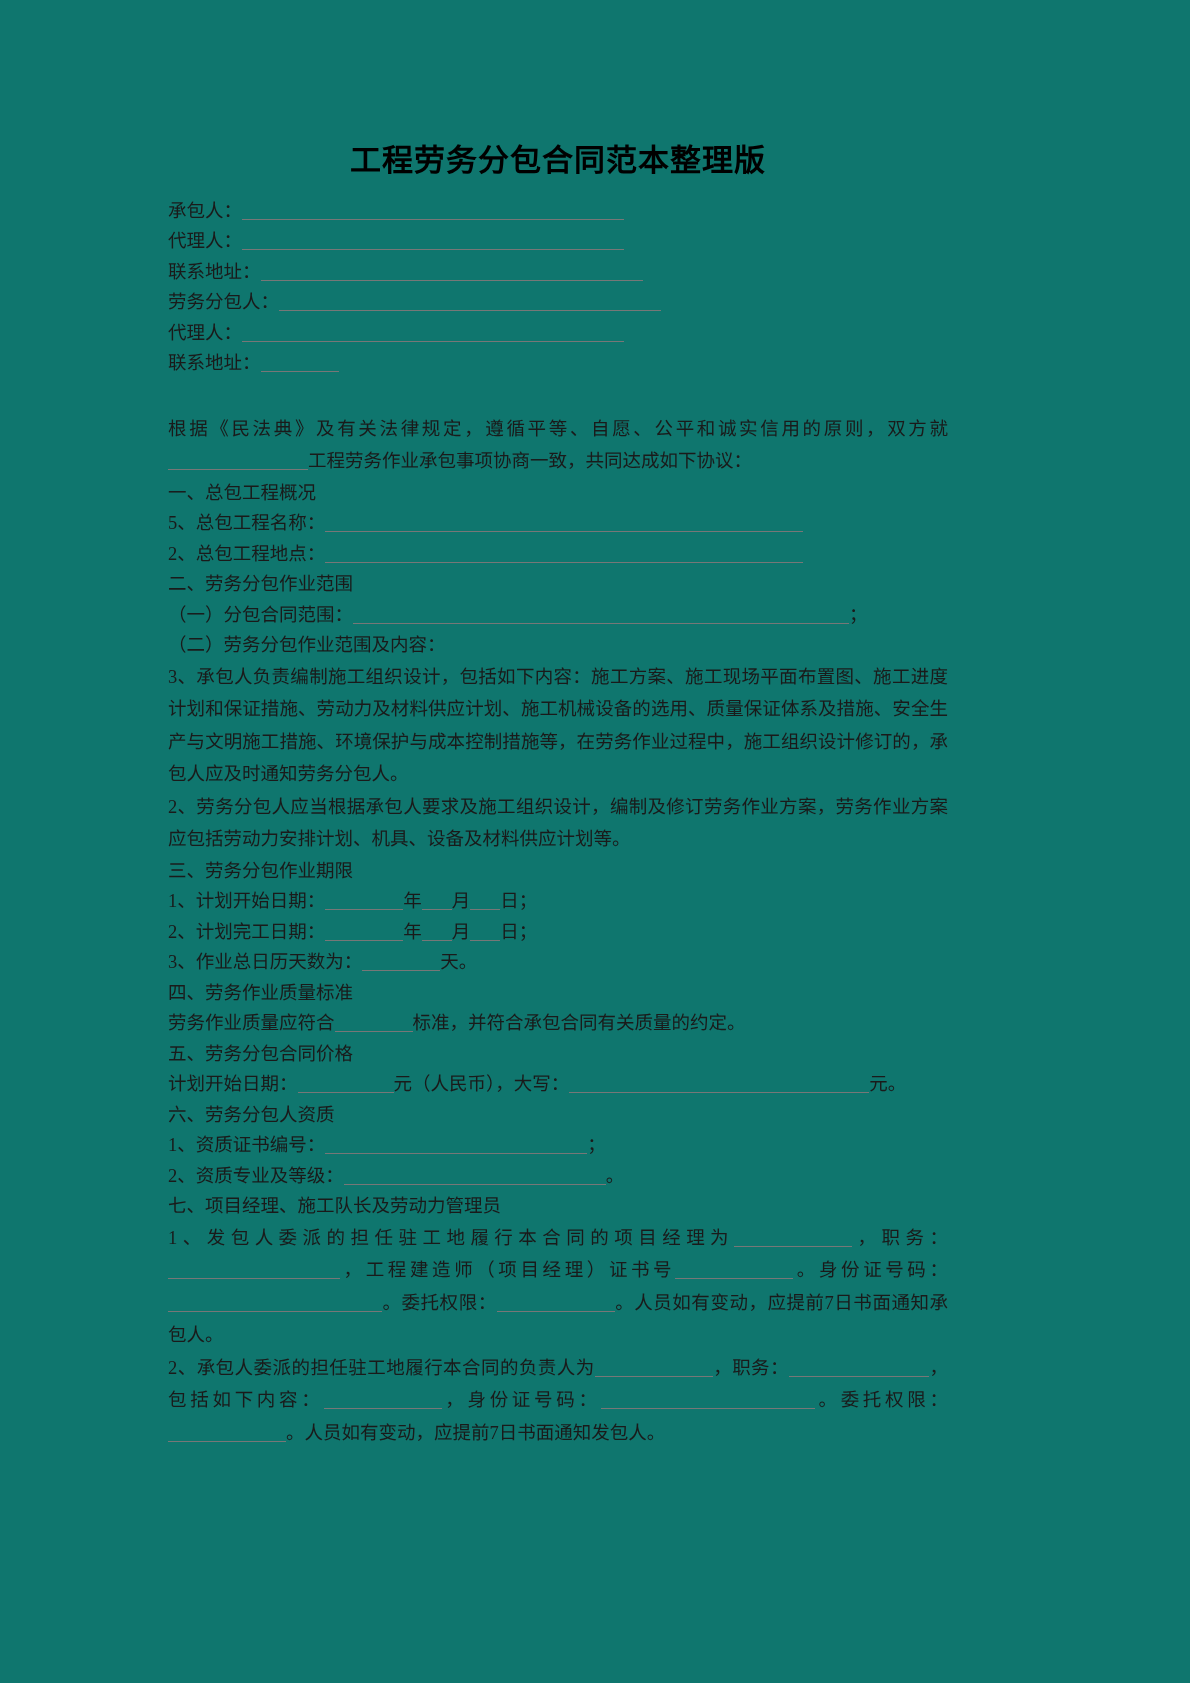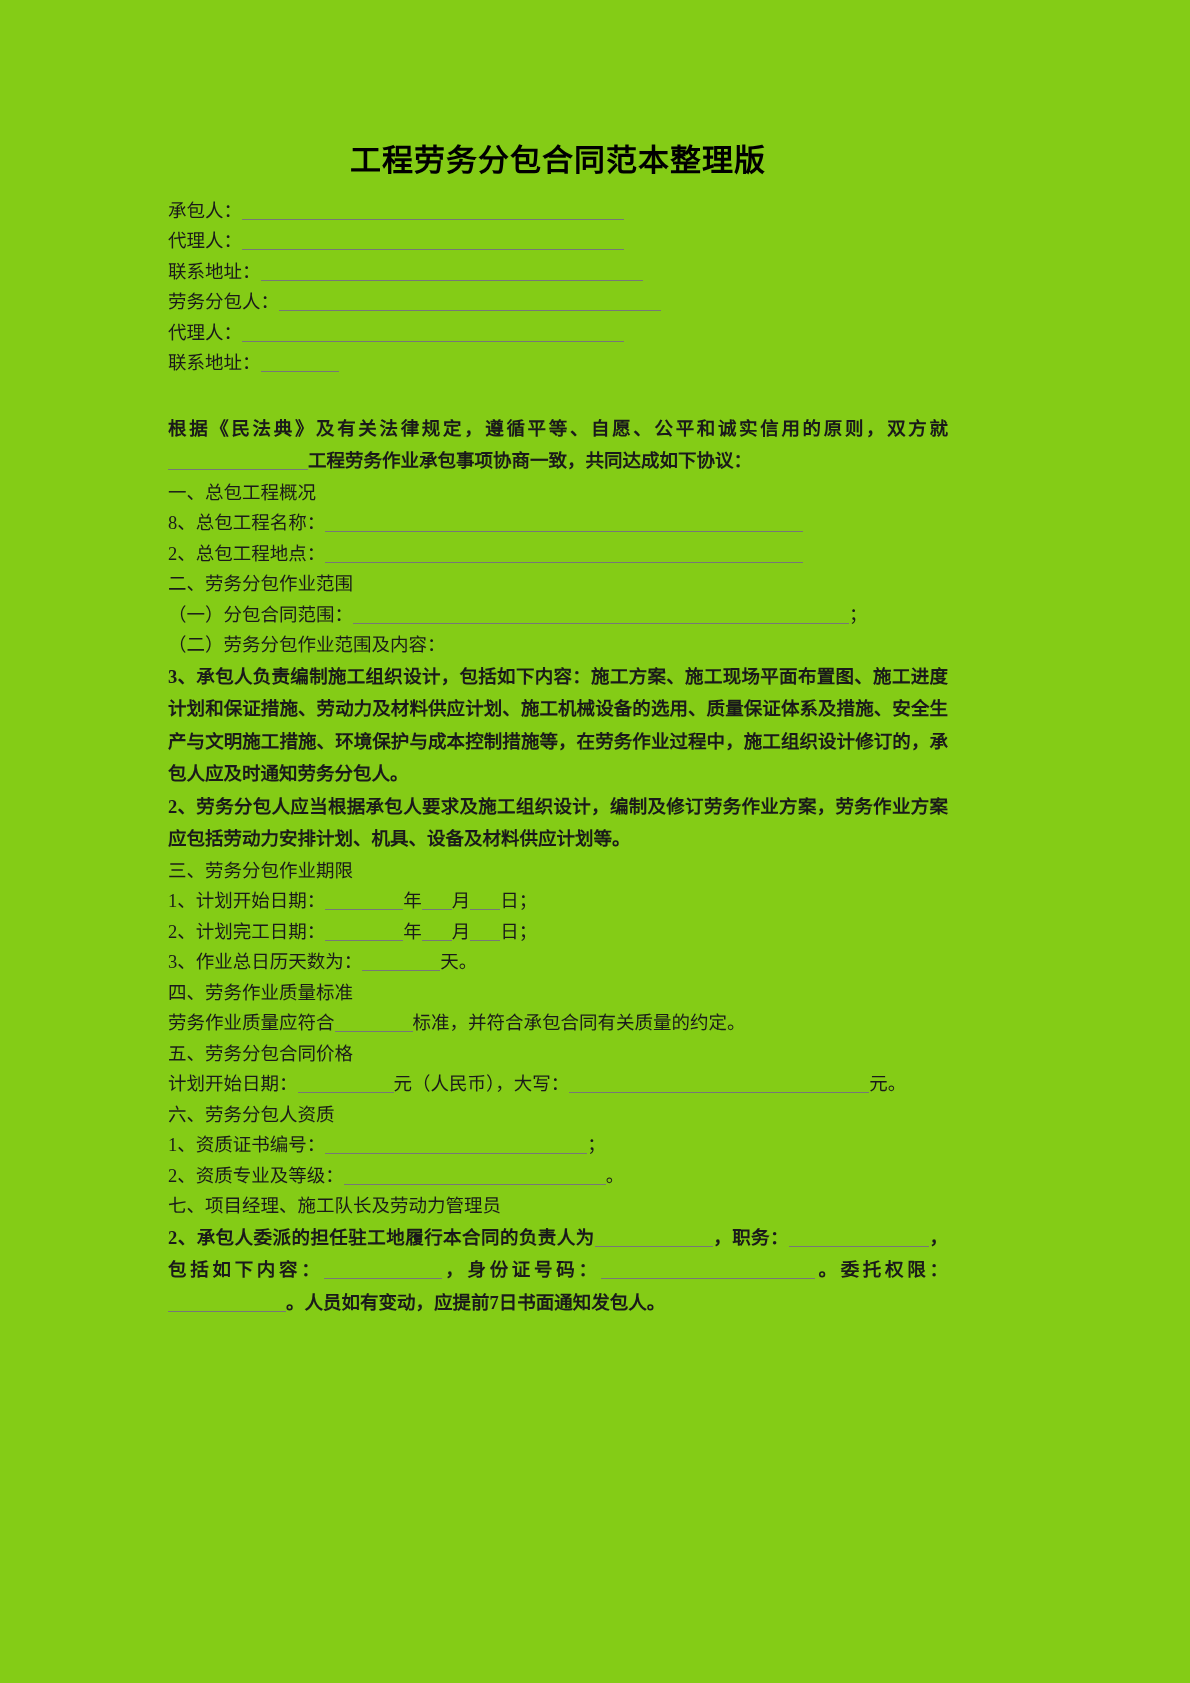--- a/index.html
+++ b/index.html
@@ -10,21 +10,21 @@
   }
   body {
     font-family: "Liberation Serif", "DejaVu Serif", serif;
     color: #1a1a1a;
   }
   .page {
     position: relative;
     width: 1190px;
     height: 1683px;
     margin: 0 auto;
-    background: #84cc16;
+    background: #0f766e;
     box-sizing: border-box;
     overflow: hidden;
   }
   .content {
     position: absolute;
     left: 168px;
     top: 140px;
     width: 780px;
   }
   .doc-title {
@@ -44,21 +44,20 @@
     font-size: 18.5px;
     line-height: 30.5px;
     margin: 0;
     color: #1a1a1a;
     text-align: justify;
     text-justify: inter-ideograph;
     word-break: break-all;
   }
   .line.p {
     line-height: 32.5px;
-    font-weight: bold;
   }
   .gap {
     height: 30px;
   }
   .blank {
     display: inline-block;
     border-bottom: 1px solid #777;
     height: 0.95em;
     vertical-align: -0.16em;
   }
@@ -91,21 +90,21 @@
       <p class="line"><span>劳务分包人：</span><span class="blank b-5xl"></span></p>
       <p class="line"><span>代理人：</span><span class="blank b-5xl"></span></p>
       <p class="line"><span>联系地址：</span><span class="blank b-sm"></span></p>
     </div>
 
     <div class="gap"></div>
 
     <p class="line p"><span>根据《民法典》及有关法律规定，遵循平等、自愿、公平和诚实信用的原则，双方就</span><span class="blank b-m2"></span><span>工程劳务作业承包事项协商一致，共同达成如下协议：</span></p>
 
     <p class="line">一、总包工程概况</p>
-    <p class="line"><span>8、总包工程名称：</span><span class="blank b-w3"></span></p>
+    <p class="line"><span>5、总包工程名称：</span><span class="blank b-w3"></span></p>
     <p class="line"><span>2、总包工程地点：</span><span class="blank b-w3"></span></p>
 
     <p class="line">二、劳务分包作业范围</p>
     <p class="line"><span>（一）分包合同范围：</span><span class="blank b-w4"></span><span>；</span></p>
     <p class="line"><span>（二）劳务分包作业范围及内容：</span></p>
     <p class="line p">3、承包人负责编制施工组织设计，包括如下内容：施工方案、施工现场平面布置图、施工进度计划和保证措施、劳动力及材料供应计划、施工机械设备的选用、质量保证体系及措施、安全生产与文明施工措施、环境保护与成本控制措施等，在劳务作业过程中，施工组织设计修订的，承包人应及时通知劳务分包人。</p>
     <p class="line p">2、劳务分包人应当根据承包人要求及施工组织设计，编制及修订劳务作业方案，劳务作业方案应包括劳动力安排计划、机具、设备及材料供应计划等。</p>
 
     <p class="line">三、劳务分包作业期限</p>
     <p class="line"><span>1、计划开始日期：</span><span class="blank b-sm"></span><span>年</span><span class="blank b-tiny"></span><span>月</span><span class="blank b-tiny"></span><span>日；</span></p>
@@ -117,17 +116,18 @@
 
     <p class="line">五、劳务分包合同价格</p>
     <p class="line"><span>计划开始日期：</span><span class="blank b-s2"></span><span>元（人民币），大写：</span><span class="blank b-3xl"></span><span>元。</span></p>
 
     <p class="line">六、劳务分包人资质</p>
     <p class="line"><span>1、资质证书编号：</span><span class="blank b-2xl"></span><span>；</span></p>
     <p class="line"><span>2、资质专业及等级：</span><span class="blank b-2xl"></span><span>。</span></p>
 
     <p class="line">七、项目经理、施工队长及劳动力管理员</p>
 
+    <p class="line p"><span>1、发包人委派的担任驻工地履行本合同的项目经理为</span><span class="blank b-md"></span><span>，职务：</span><span class="blank b-lg"></span><span>，工程建造师（项目经理）证书号</span><span class="blank b-md"></span><span>。身份证号码：</span><span class="blank b-xl"></span><span>。委托权限：</span><span class="blank b-md"></span><span>。人员如有变动，应提前7日书面通知承包人。</span></p>
 
     <p class="line p"><span>2、承包人委派的担任驻工地履行本合同的负责人为</span><span class="blank b-md"></span><span>，职务：</span><span class="blank b-m2"></span><span>，</span><span>包括如下内容：</span><span class="blank b-md"></span><span>，身份证号码：</span><span class="blank b-xl"></span><span>。委托权限：</span><span class="blank b-md"></span><span>。人员如有变动，应提前7日书面通知发包人。</span></p>
 
   </div>
 </div>
 
 </body></html>

